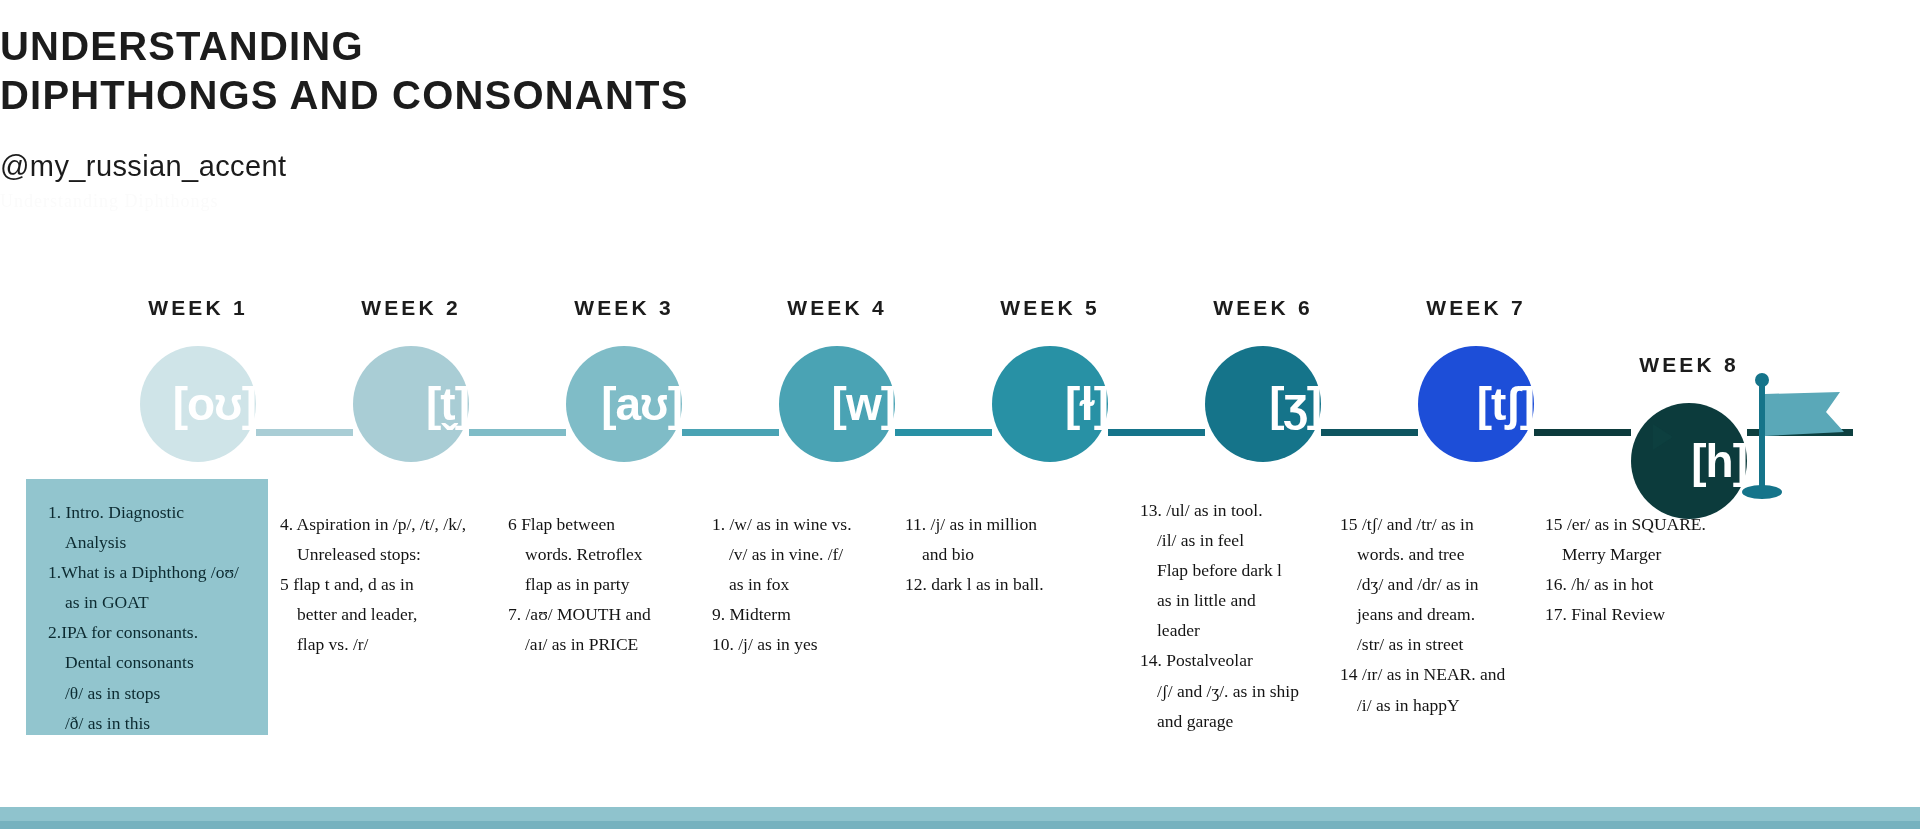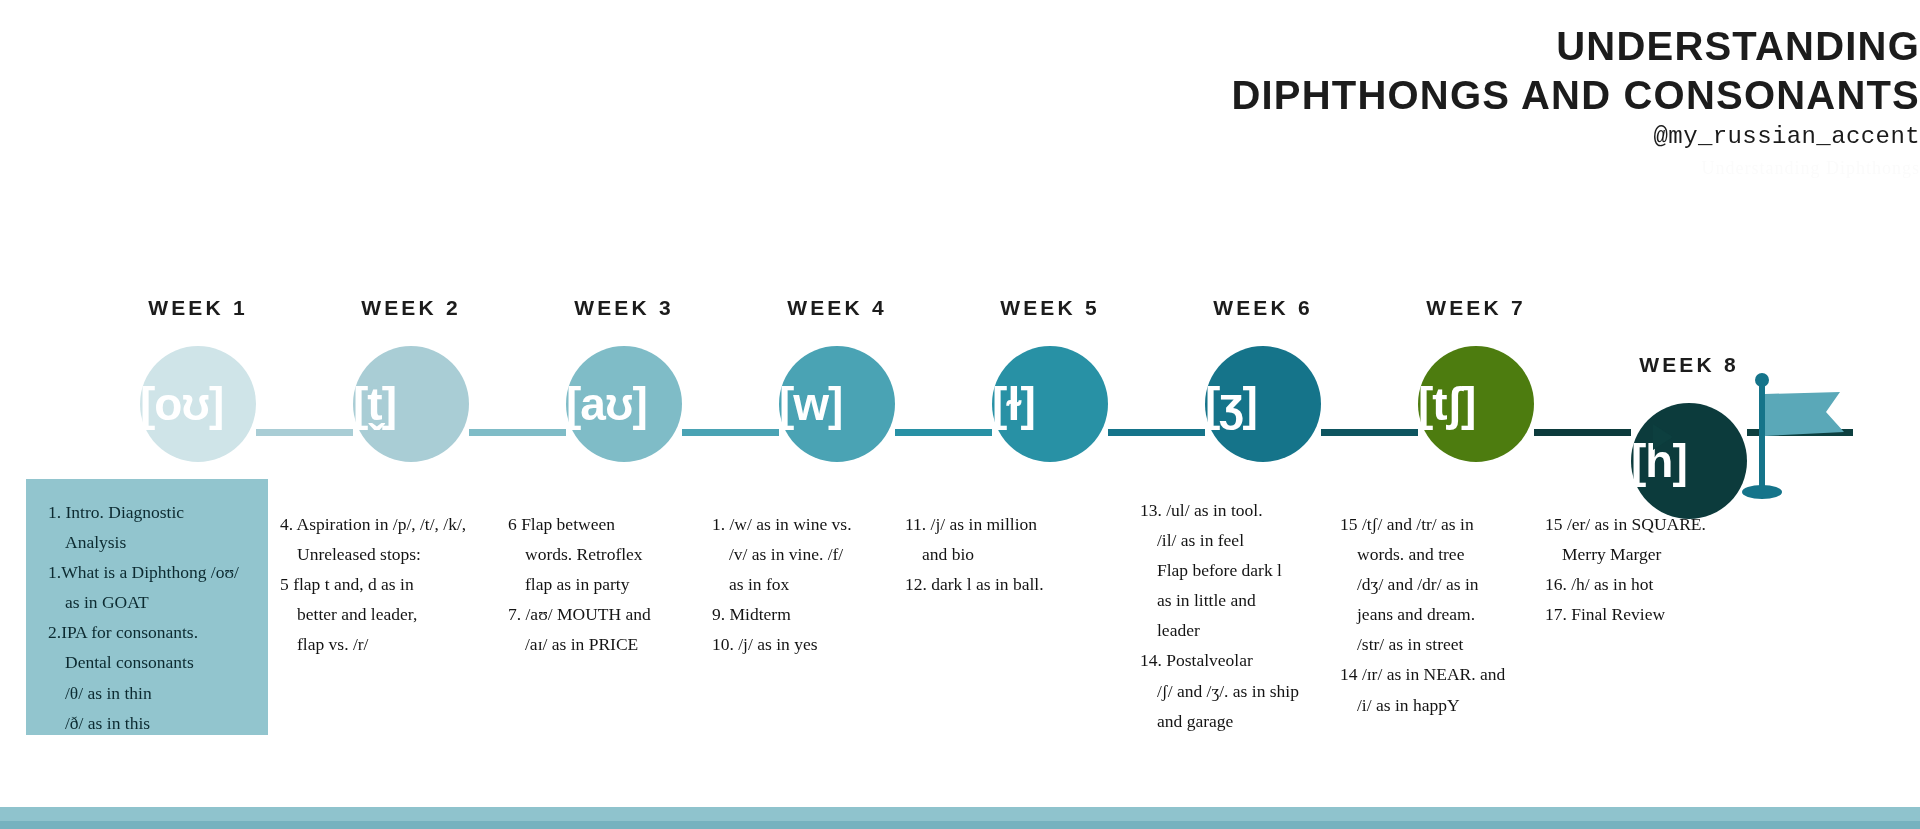--- a/index.html
+++ b/index.html
@@ -7,39 +7,39 @@
     width:1920px;height:829px;
     background:#ffffff;
     font-family:"Liberation Serif", serif;
     overflow:hidden;
     position:relative;
   }
 
   
   .header{
     position:absolute;top:0;left:0;width:1920px;
-    text-align:right;
+    text-align:left;
     padding-top:22px;
     box-sizing:border-box;
   }
   .title{
     font-family:"Liberation Sans", sans-serif;
     font-weight:bold;
     font-size:40px;
     letter-spacing:1.2px;
     color:#1c1c1c;
     line-height:1.22;
     margin:0;
   }
   .title .l2{display:block;}
   .handle{
-    font-family:Liberation Mono, monospace;
-    font-size:24px;
+    font-family:Liberation Sans, sans-serif;
+    font-size:29px;
     color:#1b1b1b;
-    margin-top:3px;
+    margin-top:30px;
     letter-spacing:.4px;
   }
   .watermark{
     font-family:"Liberation Serif", serif;
     font-size:18px;
     color:#fbfbfb;
     margin-top:8px;
     letter-spacing:1px;
   }
 
@@ -63,21 +63,21 @@
     font-weight:bold;
     font-size:21px;
     letter-spacing:3.2px;
     color:#1c1c1c;
     white-space:nowrap;
   }
   .circle{
     width:116px;height:116px;
     border-radius:50%;
     margin:26px auto 0 auto;
-    display:flex;align-items:center;justify-content:flex-start;
+    display:flex;align-items:center;justify-content:flex-end;
     position:relative;
     z-index:2;
   }
   .sym{
     font-family:"Liberation Sans", sans-serif;
     font-weight:bold;
     font-size:46px;
     color:#ffffff;
     line-height:1;
     letter-spacing:-1px;
@@ -187,21 +187,21 @@
         </div>
       </div>
       <div class="node" style="left: 1205px; top: 0px; width: 116px;">
         <div class="week-label">WEEK 6</div>
         <div class="circle" style="background: rgb(21, 116, 138);">
           <div class="sym">[ʒ]</div>
         </div>
       </div>
       <div class="node" style="left: 1418px; top: 0px; width: 116px;">
         <div class="week-label">WEEK 7</div>
-        <div class="circle" style="background: #4d7c0f;">
+        <div class="circle" style="background: #1d4ed8;">
           <div class="sym">[tʃ]</div>
         </div>
       </div>
       <div class="node" style="left: 1631px; top: 17px; width: 116px; margin-top: 40px;">
         <div class="week-label">WEEK 8</div>
         <div class="circle" style="background: rgb(12, 59, 60);">
           <div class="sym">[h]</div>
         </div>
       </div>
     </div>
@@ -219,21 +219,21 @@
 </div>
 
 <div class="cols" id="cols">
     <div class="col highlight" style="left: 26px; width: 242px; top: -8px; height: 256px;">
       <span class="line">1. Intro. Diagnostic</span>
       <span class="line ind">Analysis</span>
       <span class="line">1.What is a Diphthong /oʊ/</span>
       <span class="line ind">as in GOAT</span>
       <span class="line">2.IPA for consonants.</span>
       <span class="line ind">Dental consonants</span>
-      <span class="line ind">/θ/ as in thin</span>
+      <span class="line ind">/θ/ as in stops</span>
       <span class="line ind">/ð/ as in this</span>
     </div>
     <div class="col" style="left: 280px; width: 225px; top: 22px;">
       <span class="line">4. Aspiration in /p/, /t/, /k/,</span>
       <span class="line ind">Unreleased stops:</span>
       <span class="line">5 flap t and, d as in</span>
       <span class="line ind">better and leader,</span>
       <span class="line ind">flap vs. /r/</span>
     </div>
     <div class="col" style="left: 508px; width: 200px; top: 22px;">

